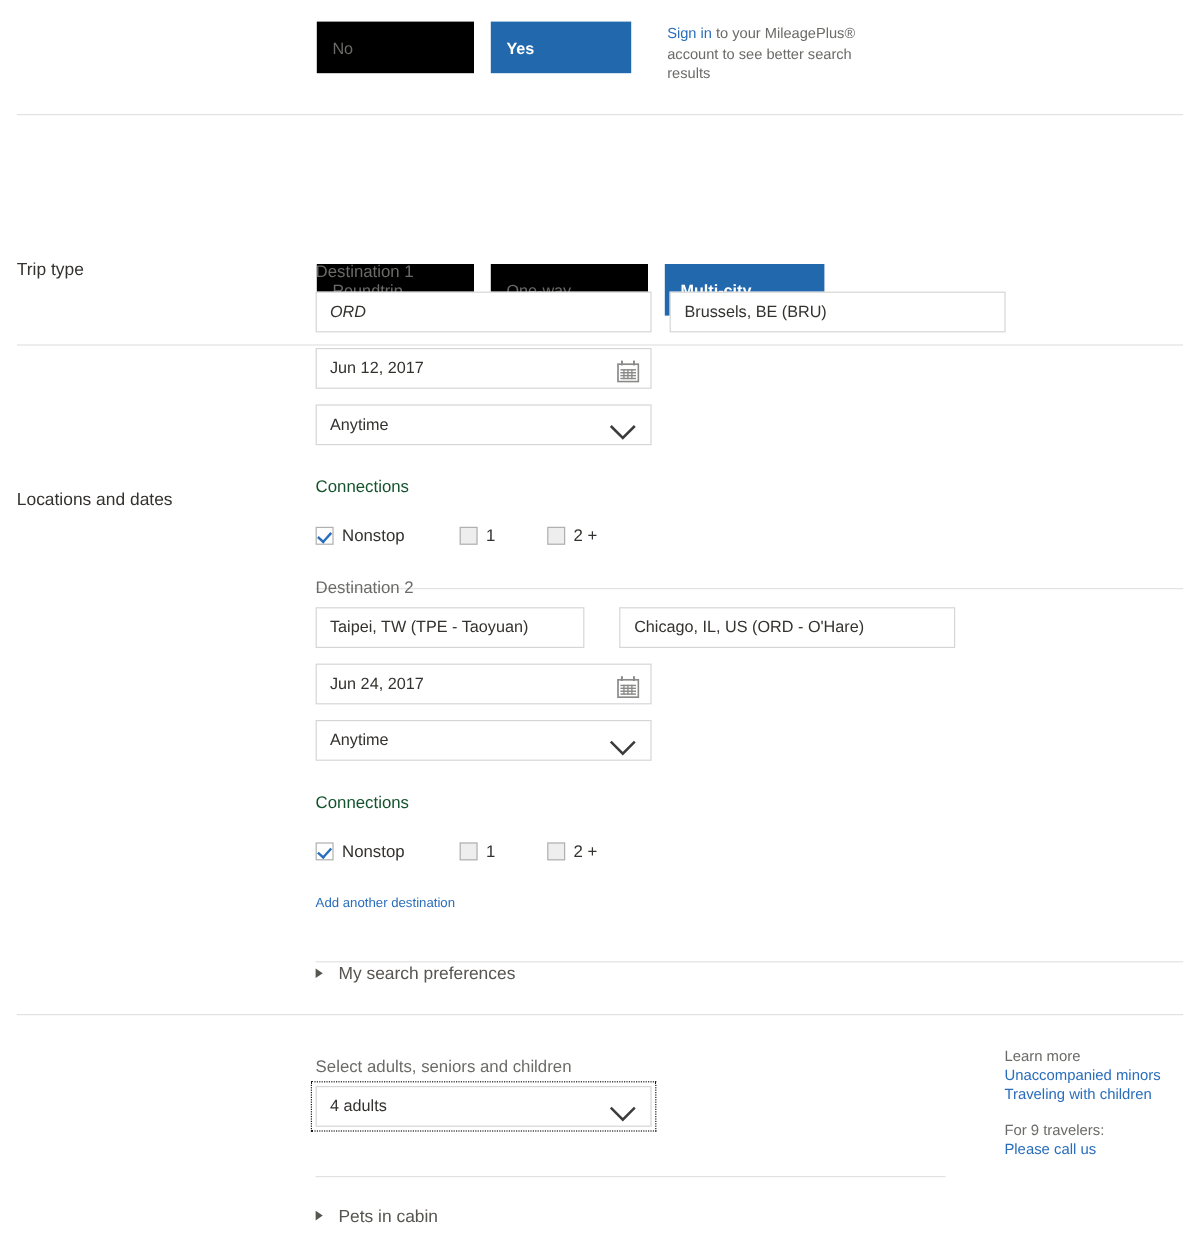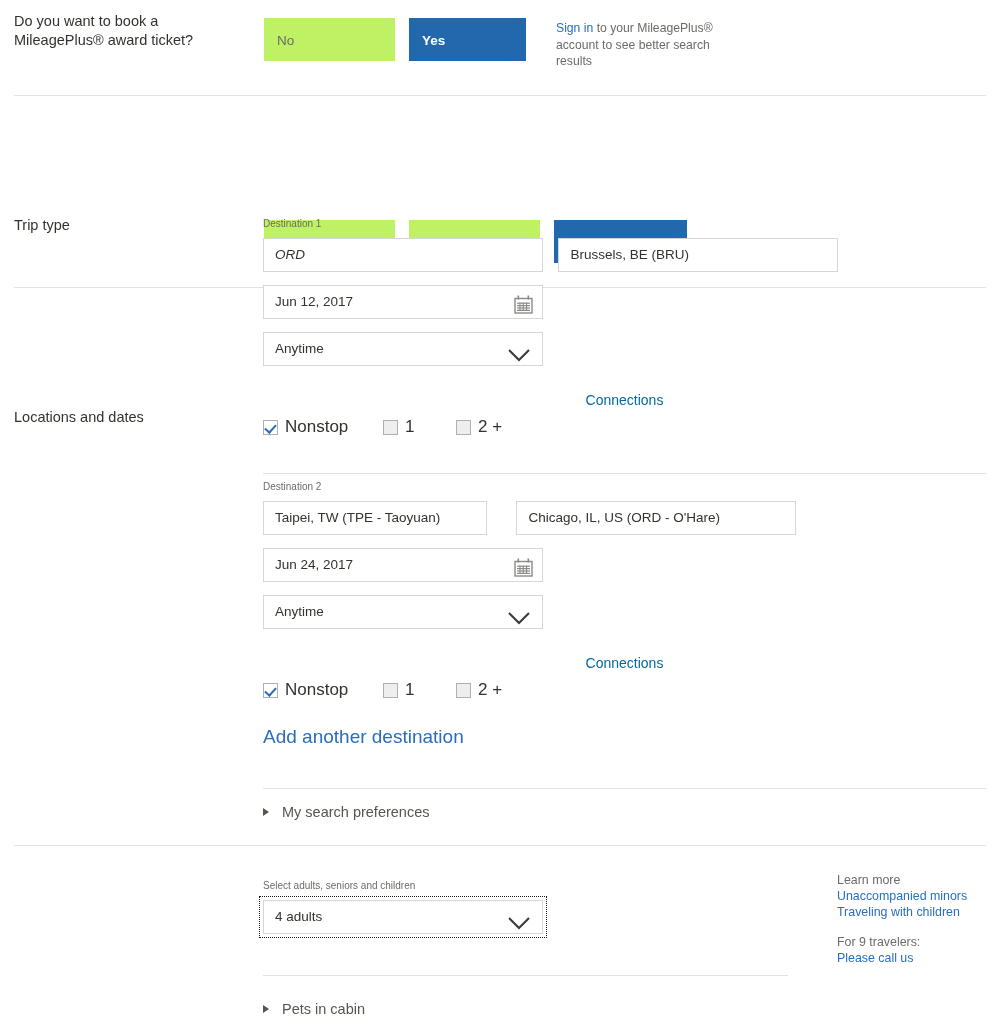--- a/index.html
+++ b/index.html
@@ -44,21 +44,21 @@
   }
 
   
   .seg {
     display: inline-block;
     vertical-align: top;
     height: 43px;
     line-height: 43px;
     font-size: 13.5px;
     padding-left: 13px;
-    background: #bef264;
+    background: #000000;
     color: #6b6b68;
     cursor: pointer;
     border: none;
     text-align: left;
     font-family: "Liberation Sans", sans-serif;
   }
   .seg.active {
     background: #2168ad;
     color: #ffffff;
     font-weight: bold;
@@ -75,21 +75,21 @@
     color: #6b6b68;
   }
   .link {
     color: #2a6ebb;
     text-decoration: none;
     cursor: pointer;
   }
 
   
   .field-label {
-    font-size: 10px;
+    font-size: 14px;
     color: #6b6b68;
     margin-bottom: 9px;
   }
   .tf {
     position: relative;
     display: inline-block;
     vertical-align: top;
     height: 34px;
     background: #ffffff;
     border: 1px solid #d6d6d6;
@@ -136,32 +136,32 @@
   }
 
   .sel-focus {
     outline: 1px dotted #1a1a1a;
     outline-offset: 3px;
   }
 
   
   .conn-title {
     font-size: 14px;
-    color: #0369a1;
+    color: #14532d;
     margin-bottom: 9px;
-    text-align: center;
   }
   .conn-row { font-size: 0; }
   .cb-wrap {
     display: inline-block;
     vertical-align: top;
-    font-size: 17px;
+    font-size: 14px;
     color: #33322e;
     cursor: pointer;
     white-space: nowrap;
+    margin-top: 16px;
   }
   .cb {
     display: inline-block;
     vertical-align: -3px;
     width: 15px;
     height: 15px;
     border: 1px solid #b0b0b0;
     background: #eeeeee;
     margin-right: 7px;
     position: relative;
@@ -210,21 +210,20 @@
     line-height: 16px;
     color: #6b6b68;
   }
   .rail .grp { margin-bottom: 14px; }
   .rail a { display: block; }
 </style>
 </head>
 <body>
 
 <div class="section" style="height:96px;">
-  <div class="side-label" style="top:12px; width:200px; line-height:19px;">Do you want to book a MileagePlus® award ticket?</div>
 
   <button class="seg" style="position:absolute; left:264px; top:18px; width:131px;">No</button>
 
   <button class="seg active" style="position:absolute; left:409px; top:18px; width:117px;">Yes</button>
 
   <div class="signin-note">
     <a class="link">Sign in</a><span> to your MileagePlus® account to see better search results</span>
   </div>
 
   <div class="rule-full" style="top:95px;"></div>
@@ -354,21 +353,21 @@
     <label class="cb-wrap" style="width:73px;">
       <span class="cb"></span><span>1</span>
     </label>
     <label class="cb-wrap">
       <span class="cb"></span><span>2 +</span>
     </label>
   </div>
 
   <div style="height:26px;"></div>
 
-  <a class="link" style="font-size:19px;margin-top:22px;">Add another destination</a>
+  <a class="link" style="font-size:11px;margin-top:22px;">Add another destination</a>
 
   <div class="rule-inner" style="margin-top:40px;"></div>
 </div>
 
 <div style="position:absolute; left:263px; top:803px;">
   <span class="disclosure">
     <span class="tri"></span><span>My search preferences</span>
   </span>
 </div>
 

